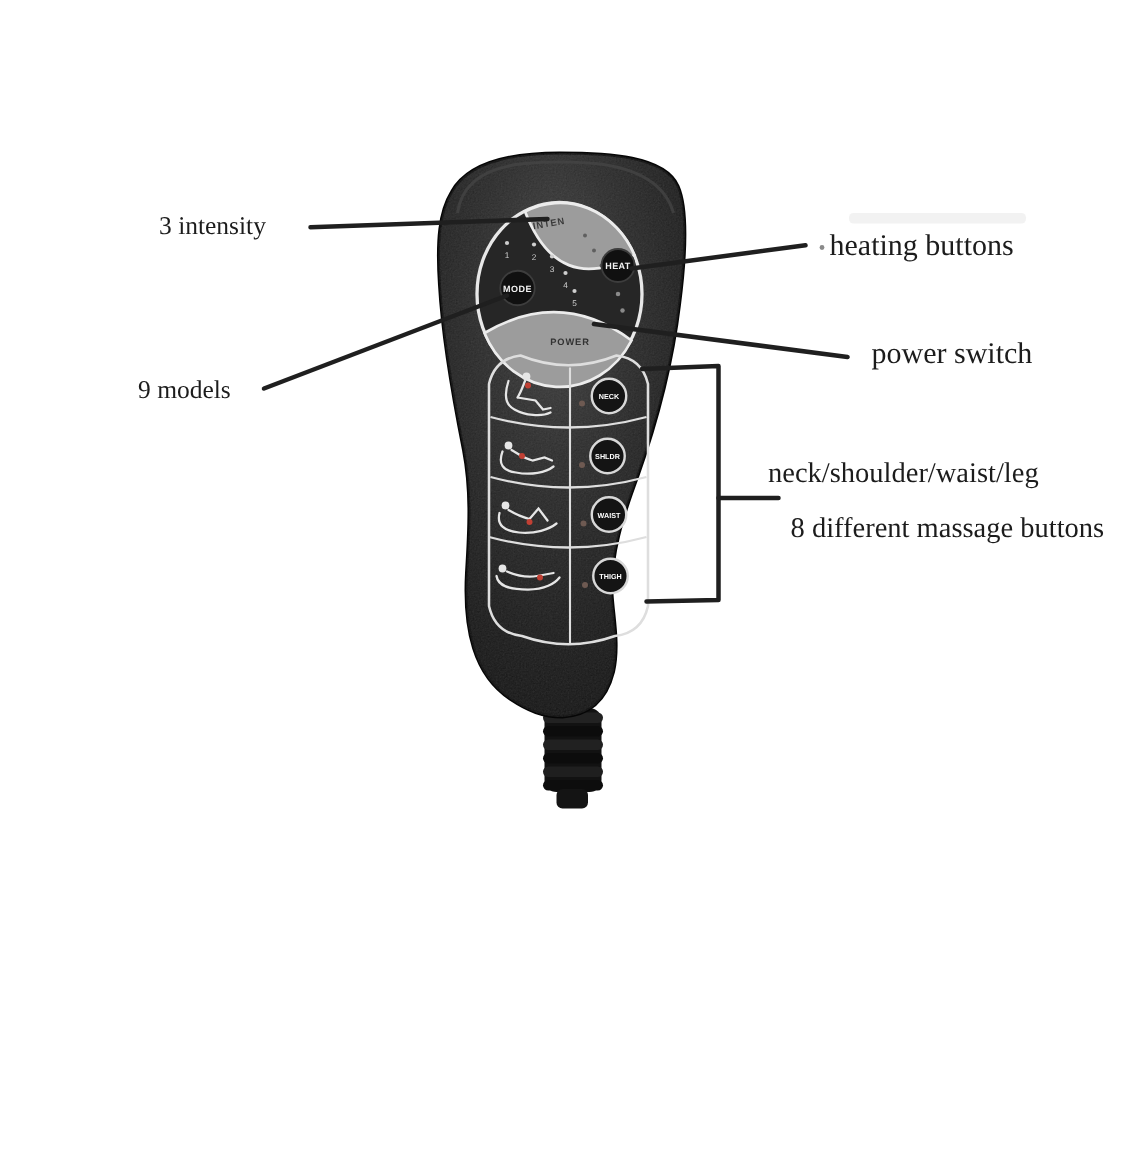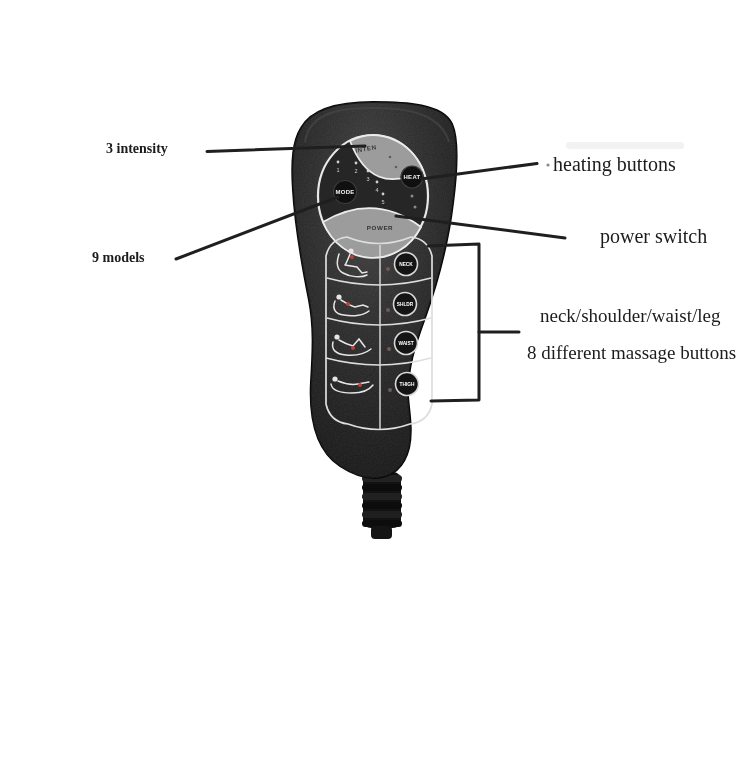--- a/index.html
+++ b/index.html
@@ -1,20 +1,20 @@
 <!DOCTYPE html>
 <html><head>
 <meta charset="utf-8">
 <style>
   html,body{margin:0;padding:0;background:#ffffff;}
   .stage{position:relative;width:750px;height:777px;background:#ffffff;overflow:hidden;
          font-family:"Liberation Serif", serif;}
   .stage svg{position:absolute;left:0;top:0;}
   .label{position:absolute;color:#1c1c1c;white-space:nowrap;line-height:1.15;}
-  .label-sm{font-size:14px;font-weight:bold;}
+  .label-sm{font-size:17px;}
   .label-md{font-size:19px;}
   .label-lg{font-size:20px;}
   .smudge{position:absolute;background:#ececec;border-radius:3px;opacity:.7;}
 </style>
 </head>
 <body>
 
 <div class="stage">
 
   <div class="smudge" style="left:566px;top:142px;width:118px;height:7px;"></div>
@@ -182,18 +182,18 @@
     </g>
     <circle cx="548" cy="165" r="1.6" fill="#8a8a8a"></circle>
   </svg>
 
   <div class="label label-sm" style="left:106px;top:141px;">3 intensity</div>
 
   <div class="label label-sm" style="left:92px;top:250px;">9 models</div>
 
   <div class="label label-lg" style="left:553px;top:153px;">heating buttons</div>
 
-  <div class="label label-lg" style="left:600px;top:225px;">power switch</div>
+  <div class="label label-lg" style="left:581px;top:225px;">power switch</div>
 
-  <div class="label label-md" style="left:540px;top:305px;">neck/shoulder/waist/leg</div>
+  <div class="label label-md" style="left:512px;top:305px;">neck/shoulder/waist/leg</div>
 
   <div class="label label-md" style="left:527px;top:342px;">8 different massage buttons</div>
 </div>
 
 </body></html>

